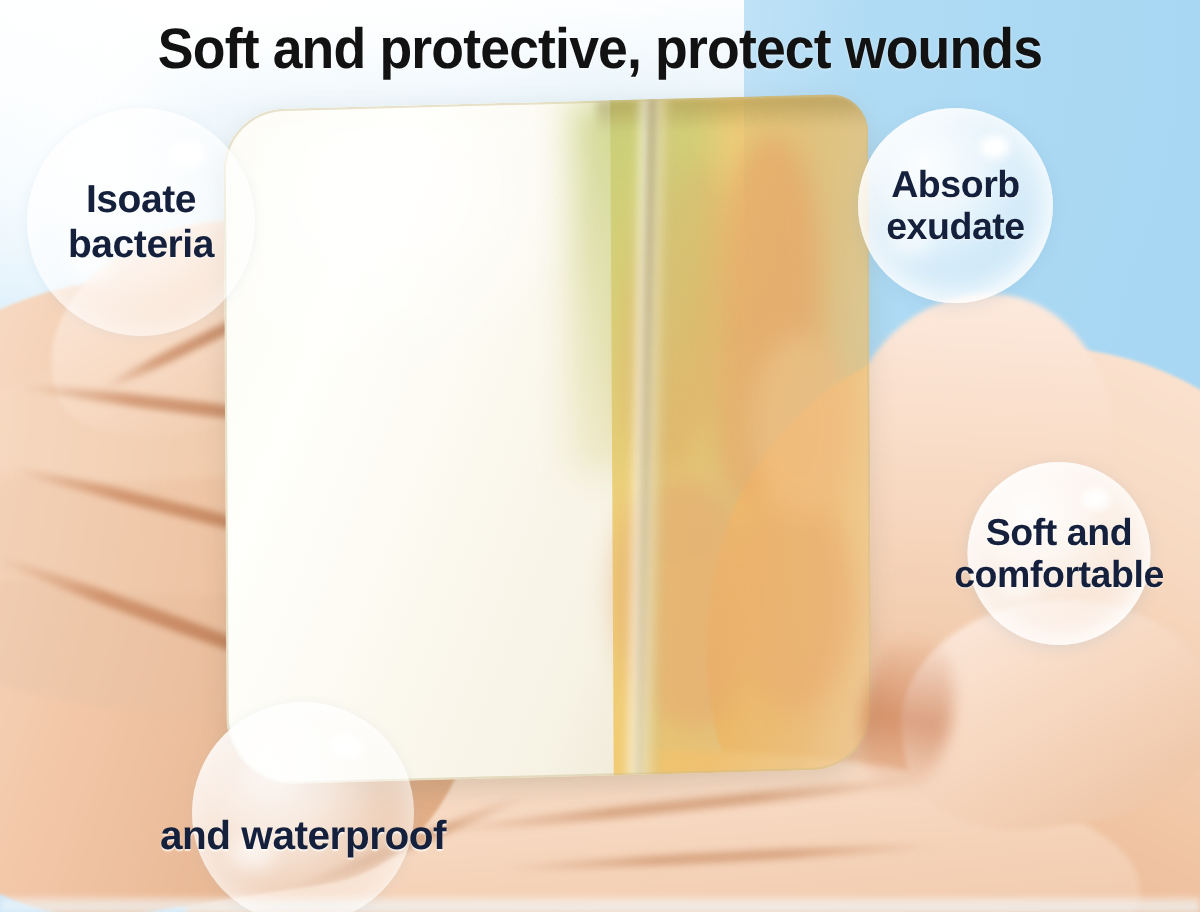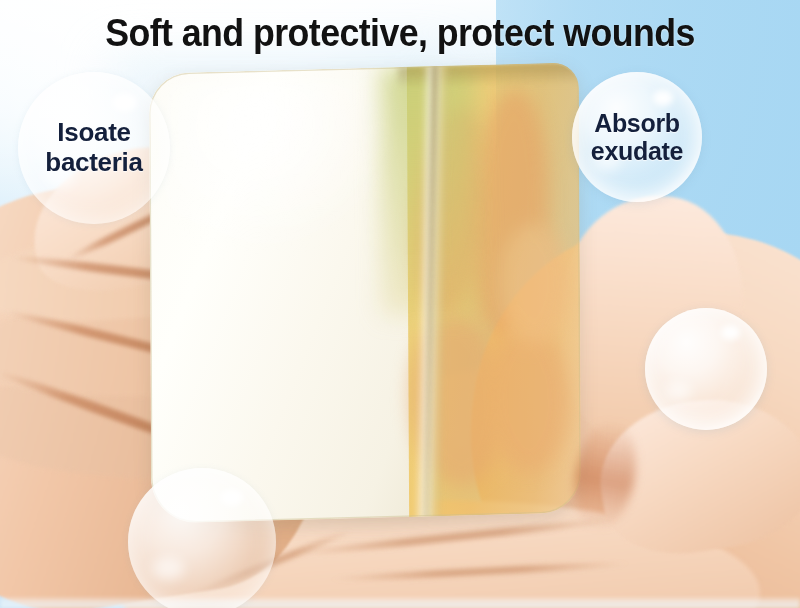--- a/index.html
+++ b/index.html
@@ -443,26 +443,31 @@
     <div class="label">
       <span>Isoate</span><br>
       <span>bacteria</span>
     </div>
   </div>
 
   <div class="bubble" id="bubble-soft">
     <div class="glass"></div>
     <div class="spec"></div>
     <div class="spec2"></div>
+    <div class="label">
+      <span>Soft and</span><br>
+      <span>comfortable</span>
+    </div>
   </div>
 
   <div class="bubble faint" id="bubble-skin">
     <div class="glass"></div>
     <div class="spec"></div>
     <div class="spec2"></div>
     <div class="label">
       <br>
+      <span>and waterproof</span>
     </div>
   </div>
 
   <div class="headline">Soft and protective, protect wounds</div>
 
 </div>
 
 </body></html>

